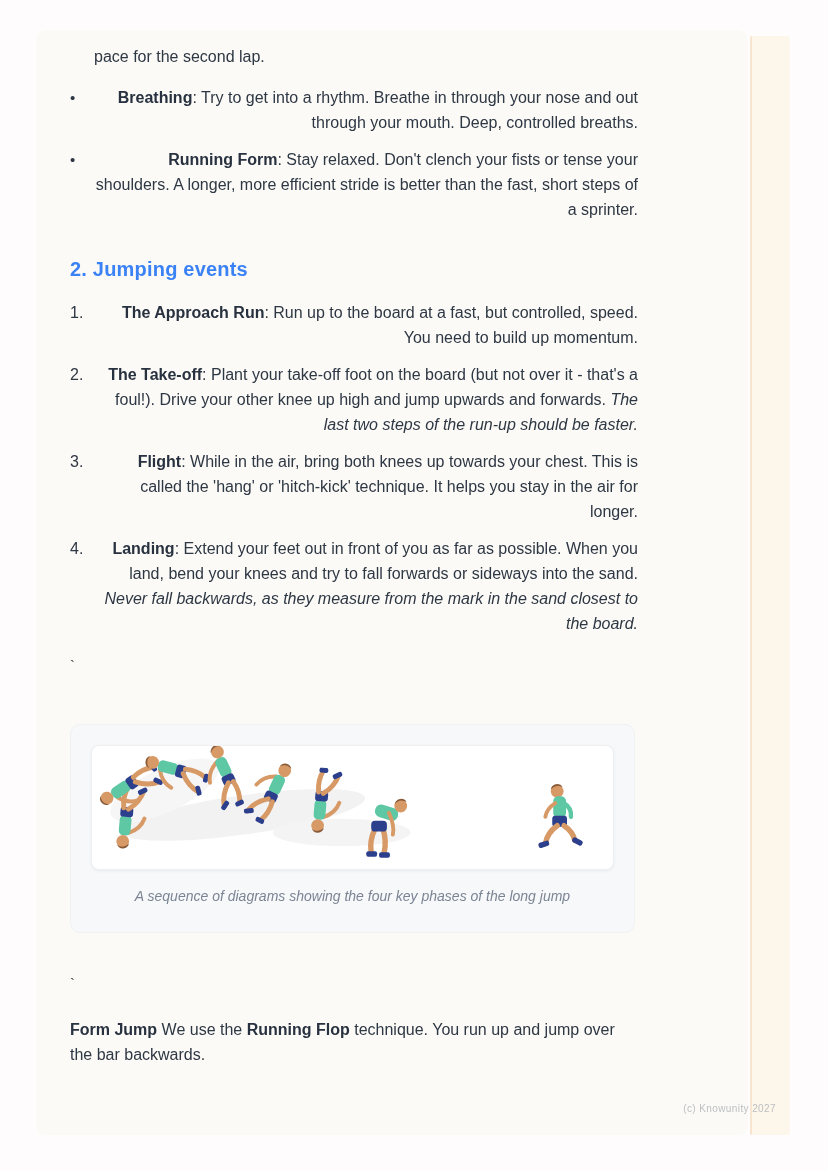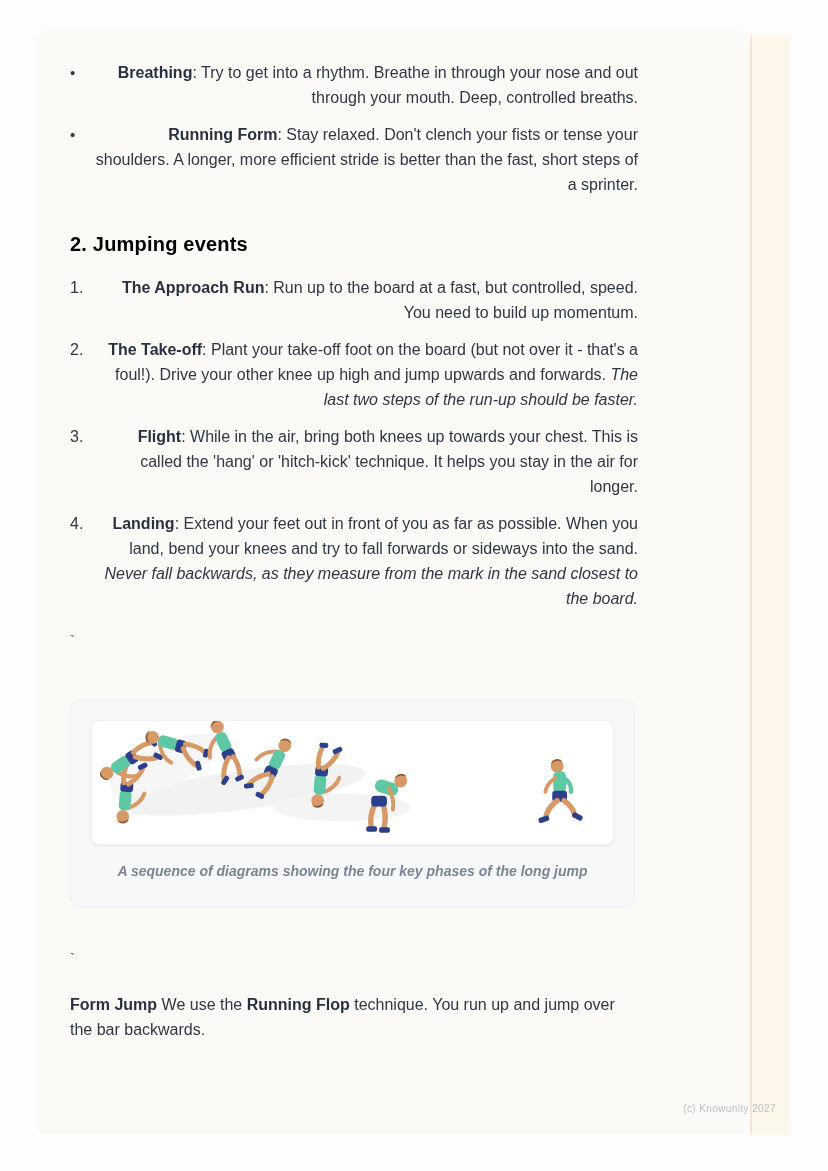--- a/index.html
+++ b/index.html
@@ -33,35 +33,34 @@
   b { font-weight:700; color:#28313f; }
   .em { font-style:italic; }
   ul.blt { list-style:none; margin-top:16px; }
   .li-row { display:flex; margin-top:12px; }
   .li-marker { width:24px; flex:0 0 24px; color:#2e3744; }
   .blt .li-marker { font-size:15px; }
   .li-body { flex:1;text-align:right; }
   h2.section {
     margin-top:34px;
     font-size:20px; line-height:26px; font-weight:700;
-    color:#000000;
+    color:#3b82f6;
     letter-spacing:.2px;
   }
   p.para { margin-top:21px; }
   ol.numbered { list-style:none; margin-top:18px; }
   .tick { margin-top:17px; font-size:15px; color:#2e3744; }
   .tick2 { margin-top:38px; }
   .figure-block {
     margin-top:46px;
     width:565px;
     background:#f7f8f9;
     border:1px solid #f0f1f3;
     border-radius:10px;
     padding:20px 20px 26px 20px;
-    font-weight:bold;
   }
   .figure-image {
     width:100%; height:125px;
     background:#ffffff;
     border:1px solid #eef0f2;
     border-radius:8px;
     box-shadow:0 1px 3px rgba(30,40,60,.07);
     overflow:hidden;
   }
   .figure-image svg { display:block; width:100%; height:100%; }
@@ -79,20 +78,21 @@
     font-size:10px; letter-spacing:.4px;
     color:#bcbfc2;
   }
 </style>
 </head>
 <body>
 
 <div class="page-card">
   <div class="content">
 
+    <div class="cont-line">pace for the second lap.</div>
 
     <ul class="blt">
       <li class="li-row">
         <span class="li-marker">•</span>
         <span class="li-body"><b>Breathing</b><span>: Try to get into a rhythm. Breathe in through your nose and out through your mouth. Deep, controlled breaths.</span></span>
       </li>
       <li class="li-row">
         <span class="li-marker">•</span>
         <span class="li-body"><b>Running Form</b><span>: Stay relaxed. Don't clench your fists or tense your shoulders. A longer, more efficient stride is better than the fast, short steps of a sprinter.</span></span>
       </li>

